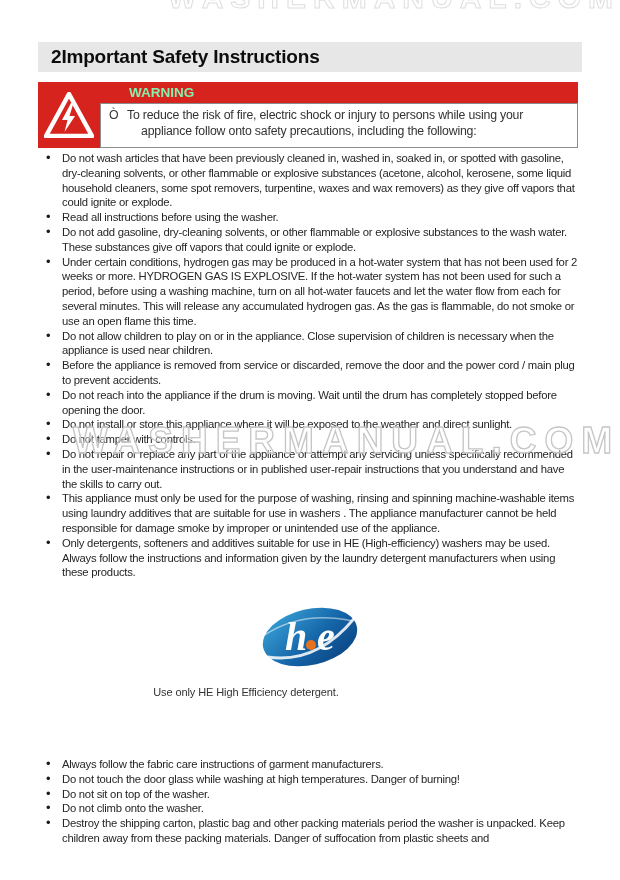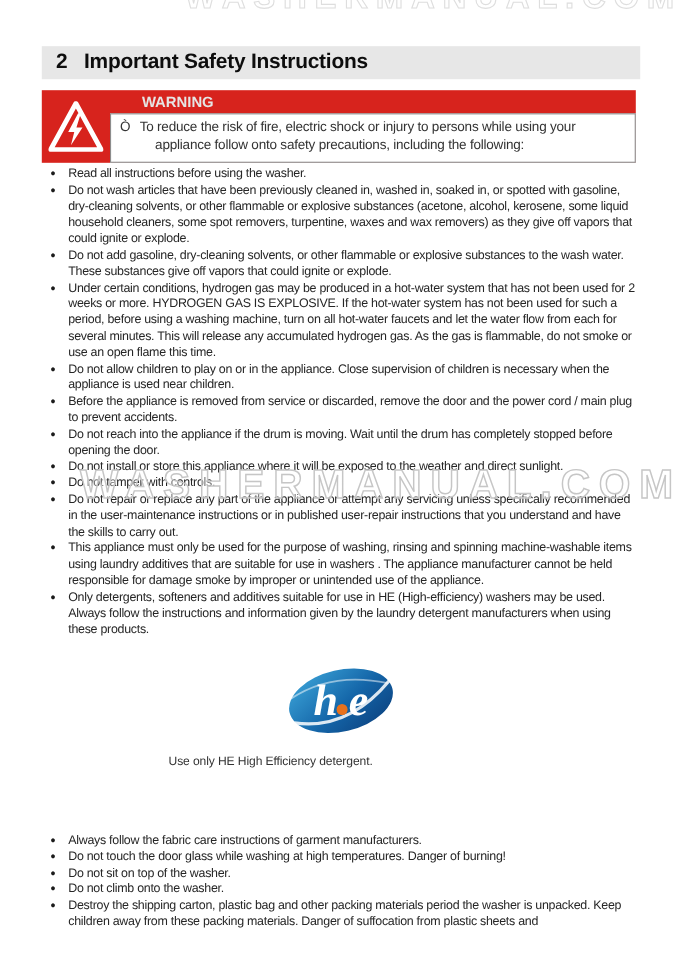--- a/index.html
+++ b/index.html
@@ -5,29 +5,29 @@
   html,body{margin:0;padding:0;}
   body{
     width:620px;height:880px;background:#ffffff;position:relative;overflow:hidden;
     font-family:"Liberation Sans", sans-serif;
   }
   .title-bar{
     position:absolute;left:38px;top:42px;width:544px;height:30px;background:#e7e7e7;
     display:flex;align-items:center;font-weight:bold;font-size:19px;color:#0d0d0d;letter-spacing:-0.2px;
   }
   .t-num{margin-left:13px;}
-  .t-text{margin-left:15px;}
+  .t-text{}
 
   .warnbox{
     position:absolute;left:38px;top:82px;width:540px;height:66px;display:flex;background:#d7231d;
   }
   .warn-icon{width:62px;display:flex;align-items:center;justify-content:center;}
   .warn-right{flex:1;display:flex;flex-direction:column;}
   .warn-head{
-    height:21px;color:#e5e5e5;font-weight:bold;font-size:13.5px;padding-left:29px;
+    height:21px;color:#86efac;font-weight:bold;font-size:13.5px;padding-left:29px;
     display:flex;align-items:center;
   }
   .warn-body{
     flex:1;background:#fff;border:1px solid #8c8c8c;font-size:12.3px;color:#333;
     position:relative;padding:4px 6px 3px 26px;line-height:15.5px;letter-spacing:-0.2px;
   }
   .warn-marker{position:absolute;left:8px;top:4px;}
   .warn-line1{display:block;}
   .warn-line2{display:block;margin-left:14px;}
 
@@ -91,22 +91,22 @@
       <div class="warn-head">WARNING</div>
       <div class="warn-body">
         <span class="warn-marker">Ò</span>
         <span class="warn-line1">To reduce the risk of fire, electric shock or injury to persons while using your</span>
         <span class="warn-line2">appliance follow onto safety precautions, including the following:</span>
       </div>
     </div>
   </div>
 
   <ul class="list list1">
+    <li>Do not wash articles that have been previously cleaned in, washed in, soaked in, or spotted with gasoline, dry-cleaning solvents, or other flammable or explosive substances (acetone, alcohol, kerosene, some liquid household cleaners, some spot removers, turpentine, waxes and wax removers) as they give off vapors that could ignite or explode.</li>
     <li>Read all instructions before using the washer.</li>
-    <li>Do not wash articles that have been previously cleaned in, washed in, soaked in, or spotted with gasoline, dry-cleaning solvents, or other flammable or explosive substances (acetone, alcohol, kerosene, some liquid household cleaners, some spot removers, turpentine, waxes and wax removers) as they give off vapors that could ignite or explode.</li>
     <li>Do not add gasoline, dry-cleaning solvents, or other flammable or explosive substances to the wash water. These substances give off vapors that could ignite or explode.</li>
     <li>Under certain conditions, hydrogen gas may be produced in a hot-water system that has not been used for 2 weeks or more. HYDROGEN GAS IS EXPLOSIVE. If the hot-water system has not been used for such a period, before using a washing machine, turn on all hot-water faucets and let the water flow from each for several minutes. This will release any accumulated hydrogen gas. As the gas is flammable, do not smoke or use an open flame this time.</li>
     <li>Do not allow children to play on or in the appliance. Close supervision of children is necessary when the appliance is used near children.</li>
     <li>Before the appliance is removed from service or discarded, remove the door and the power cord / main plug to prevent accidents.</li>
     <li>Do not reach into the appliance if the drum is moving. Wait until the drum has completely stopped before opening the door.</li>
     <li>Do not install or store this appliance where it will be exposed to the weather and direct sunlight.</li>
     <li>Do not tamper with controls.</li>
     <li>Do not repair or replace any part of the appliance or attempt any servicing unless specifically recommended in the user-maintenance instructions or in published user-repair instructions that you understand and have the skills to carry out.</li>
     <li>This appliance must only be used for the purpose of washing, rinsing and spinning machine-washable items using laundry additives that are suitable for use in washers . The appliance manufacturer cannot be held responsible for damage smoke by improper or unintended use of the appliance.</li>
     <li>Only  detergents, softeners and additives suitable for use in HE (High-efficiency) washers may be used. Always follow the instructions and information given by the laundry detergent manufacturers when using these products.</li>

